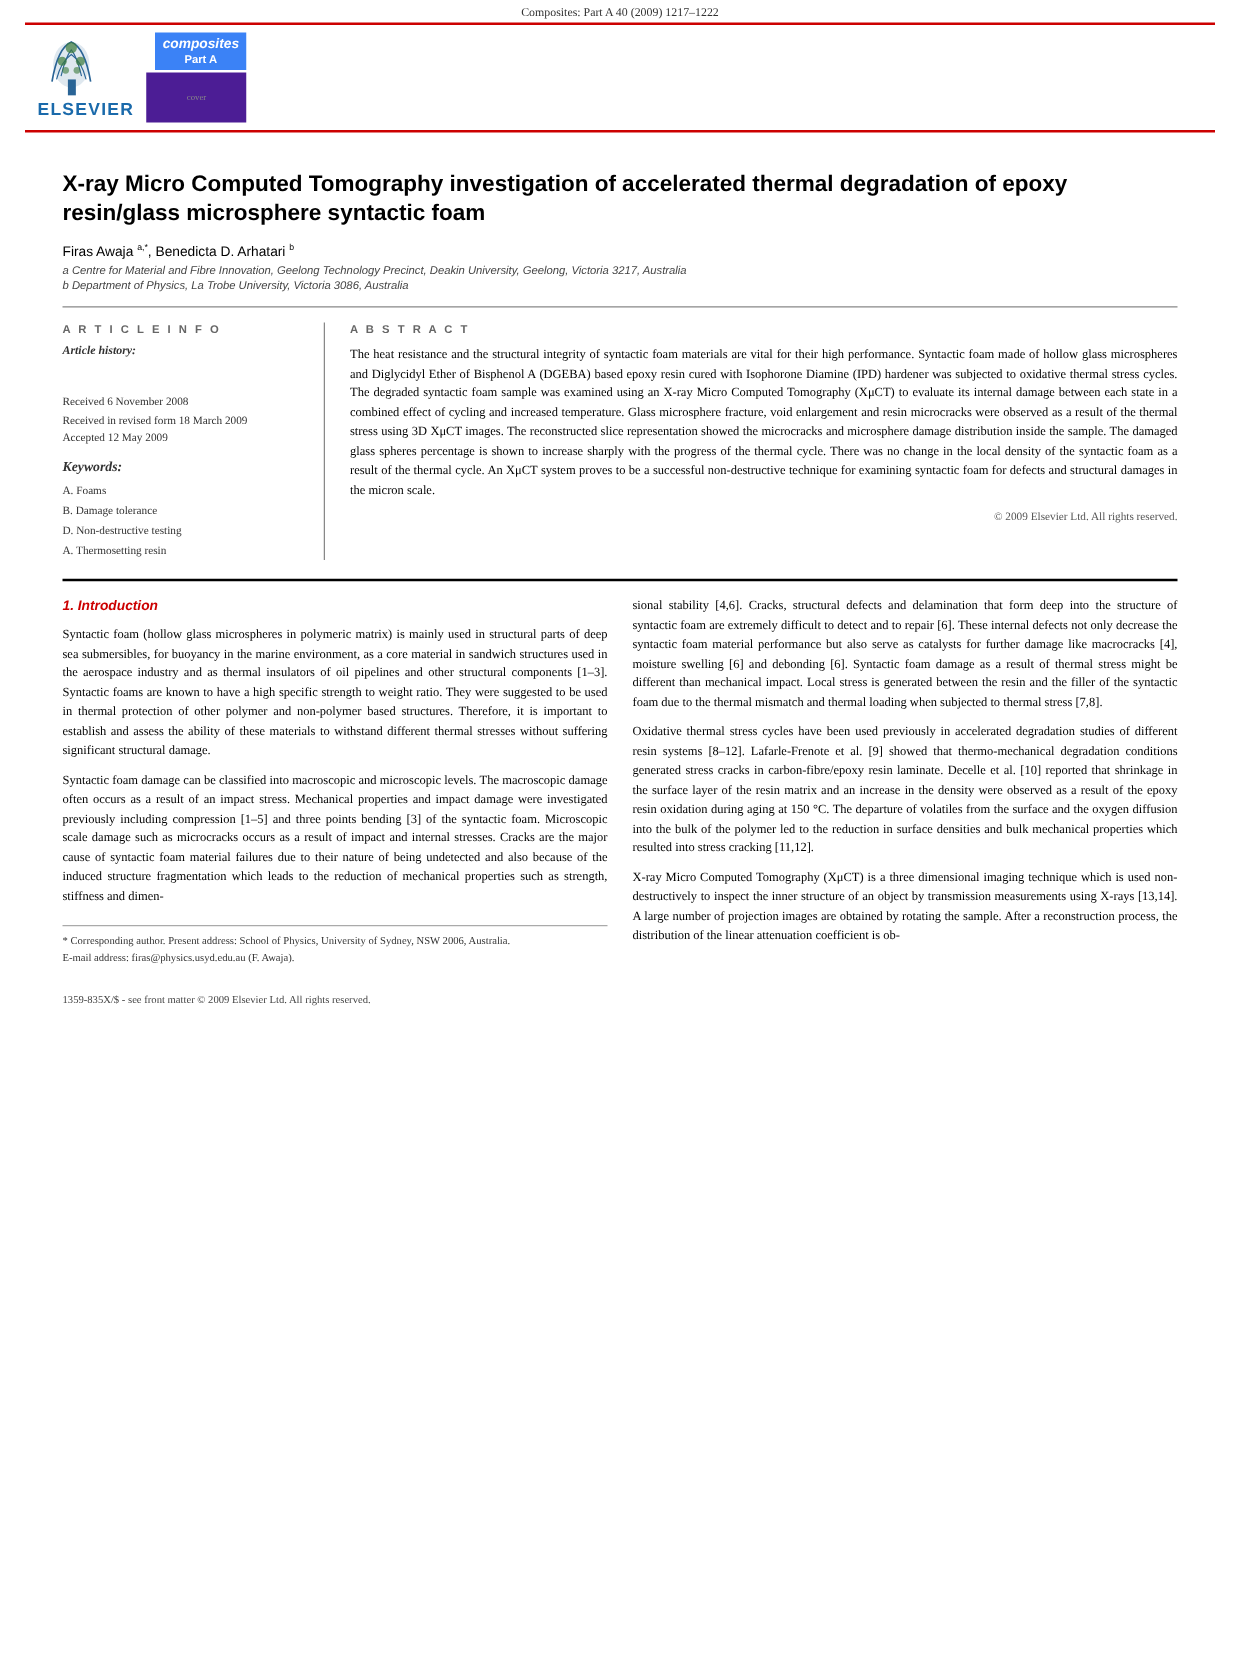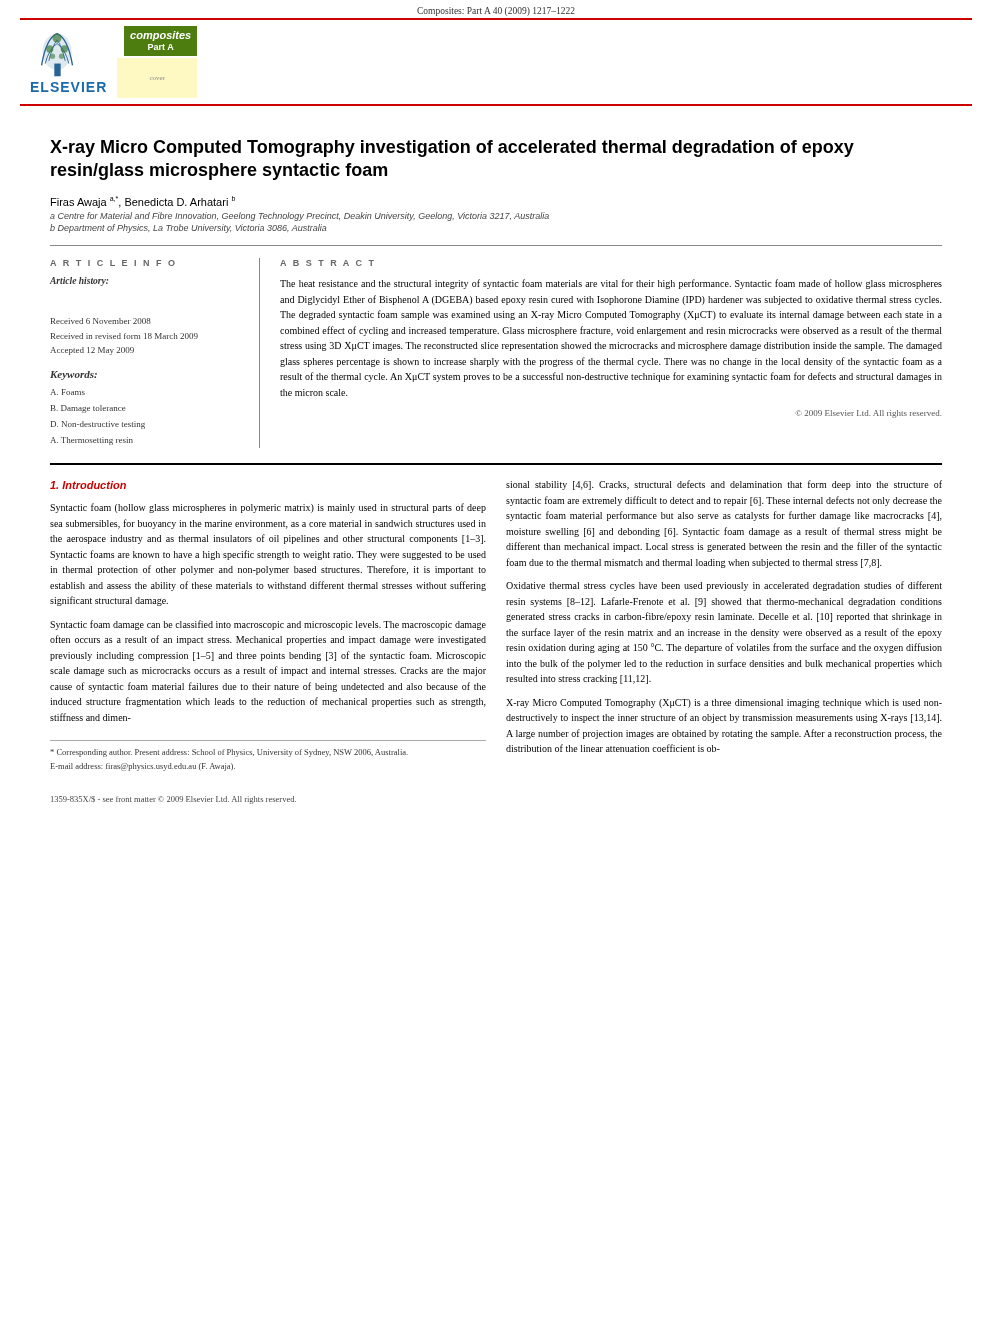--- a/index.html
+++ b/index.html
@@ -56,21 +56,21 @@
 
     .composites-logo {
       width: 90px;
       flex-shrink: 0;
       display: flex;
       flex-direction: column;
       align-items: flex-end;
     }
 
     .composites-logo-box {
-      background: #4d7c0f;
+      background: #3b82f6;
       color: #fff;
       font-family: Arial, sans-serif;
       font-size: 8px;
       font-weight: bold;
       padding: 3px 6px;
       text-align: center;
       line-height: 1.2;
     }
 
     .page-content {
@@ -277,21 +277,21 @@
     </svg>
     <span class="elsevier-text-logo">ELSEVIER</span>
   </div>
 
 
   <div class="composites-logo">
     <div class="composites-logo-box">
       <div style="font-size:11px; font-style:italic;">composites</div>
       <div style="font-size:9px;">Part A</div>
     </div>
-    <div style="width:80px; height:40px; background:#fef9c3; margin-top:2px; display:flex; align-items:center; justify-content:center; font-size:7px; color:#888;">cover</div>
+    <div style="width:80px; height:40px; background:#4c1d95; margin-top:2px; display:flex; align-items:center; justify-content:center; font-size:7px; color:#888;">cover</div>
   </div>
 </div>
 
 <div class="page-content">
 
   <div class="article-title">X-ray Micro Computed Tomography investigation of accelerated thermal degradation of epoxy resin/glass microsphere syntactic foam</div>
 
   <div class="authors">
     Firas Awaja <sup>a,*</sup>, Benedicta D. Arhatari <sup>b</sup>
   </div>

